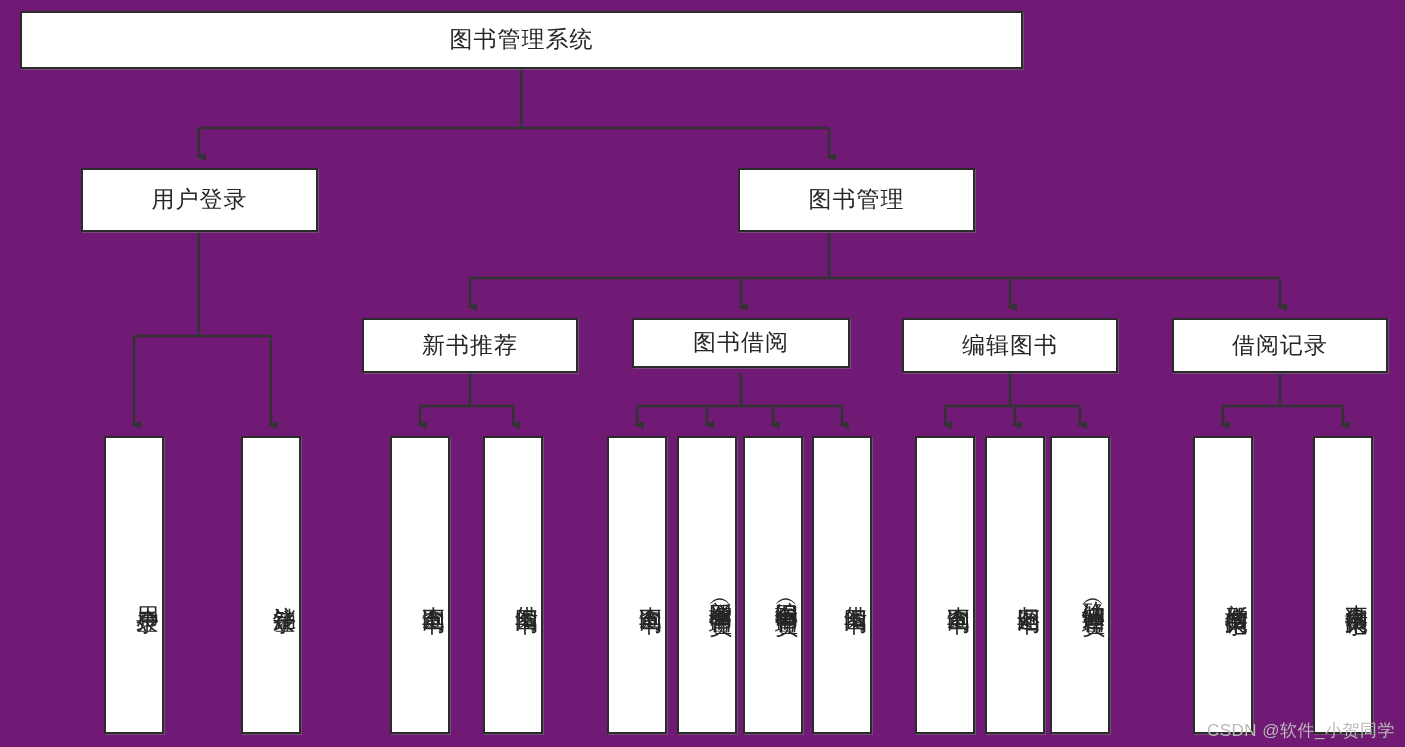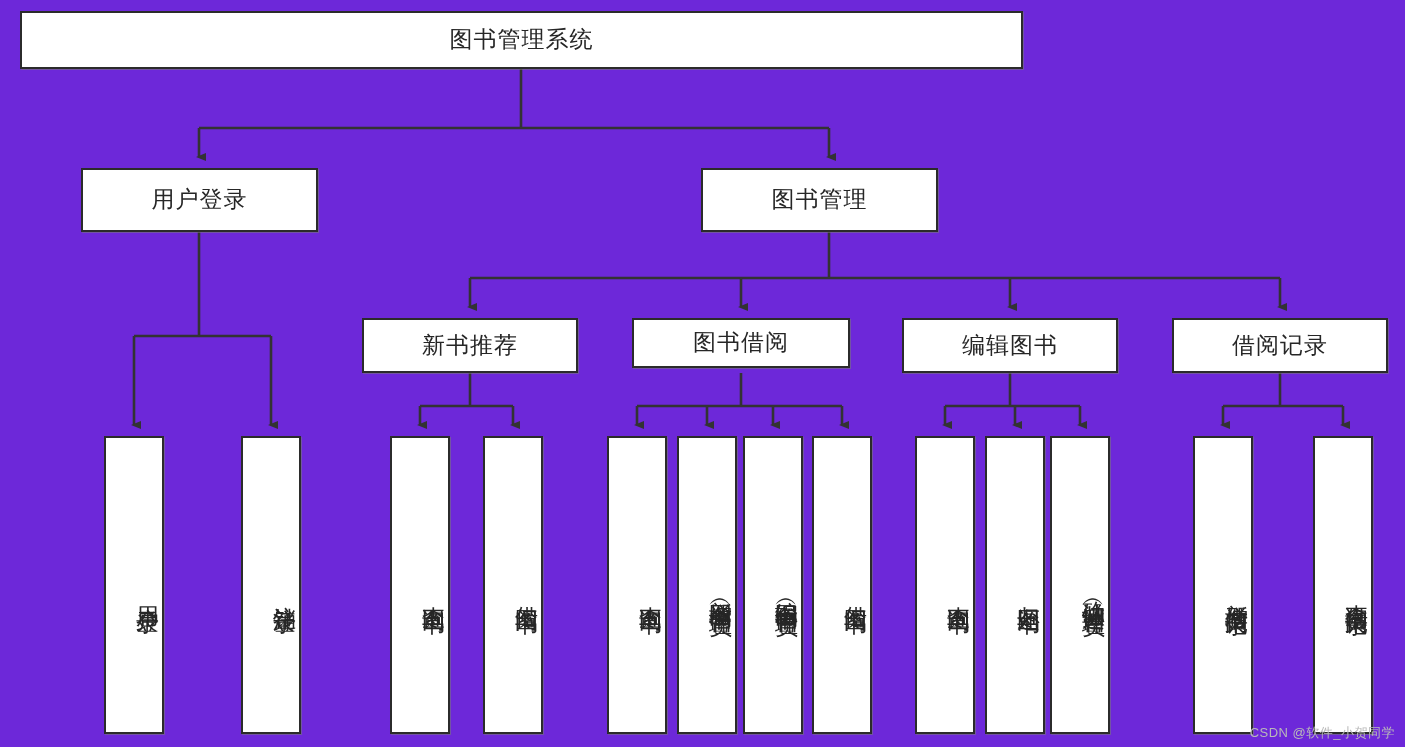--- a/index.html
+++ b/index.html
@@ -8,21 +8,21 @@
     padding: 0;
     background: #ffffff;
   }
   body {
     font-family: "Liberation Sans", "DejaVu Sans", sans-serif;
   }
   #canvas {
     position: relative;
     width: 1405px;
     height: 747px;
-    background: #6d28d9;
+    background: #701a75;
     overflow: hidden;
   }
   #edges {
     position: absolute;
     left: 0;
     top: 0;
     width: 1405px;
     height: 747px;
     pointer-events: none;
   }
@@ -51,21 +51,21 @@
     letter-spacing: 2px;
     padding-top: 14px;
     align-items: flex-start;
     justify-content: center;
     text-align: left;
   }
   .watermark {
     position: absolute;
     right: 10px;
     bottom: 5px;
-    font-size: 13px;
+    font-size: 17px;
     color: #b9b9b9;
     letter-spacing: 0.5px;
     white-space: nowrap;
   }
 </style>
 </head>
 <body>
 
 <div id="canvas">
 
@@ -112,21 +112,21 @@
       </g>
   </svg>
 
   <div id="nodes">
       <div class="node horiz" style="left: 20px; top: 11px; width: 1003px; height: 58px;">
         <span>图书管理系统</span>
       </div>
       <div class="node horiz" style="left: 81px; top: 168px; width: 237px; height: 64px;">
         <span>用户登录</span>
       </div>
-      <div class="node horiz" style="left: 701px; top: 168px; width: 237px; height: 64px;">
+      <div class="node horiz" style="left: 738px; top: 168px; width: 237px; height: 64px;">
         <span>图书管理</span>
       </div>
       <div class="node horiz" style="left: 362px; top: 318px; width: 216px; height: 55px;">
         <span>新书推荐</span>
       </div>
       <div class="node horiz" style="left: 632px; top: 318px; width: 218px; height: 50px;">
         <span>图书借阅</span>
       </div>
       <div class="node horiz" style="left: 902px; top: 318px; width: 216px; height: 55px;">
         <span>编辑图书</span>

